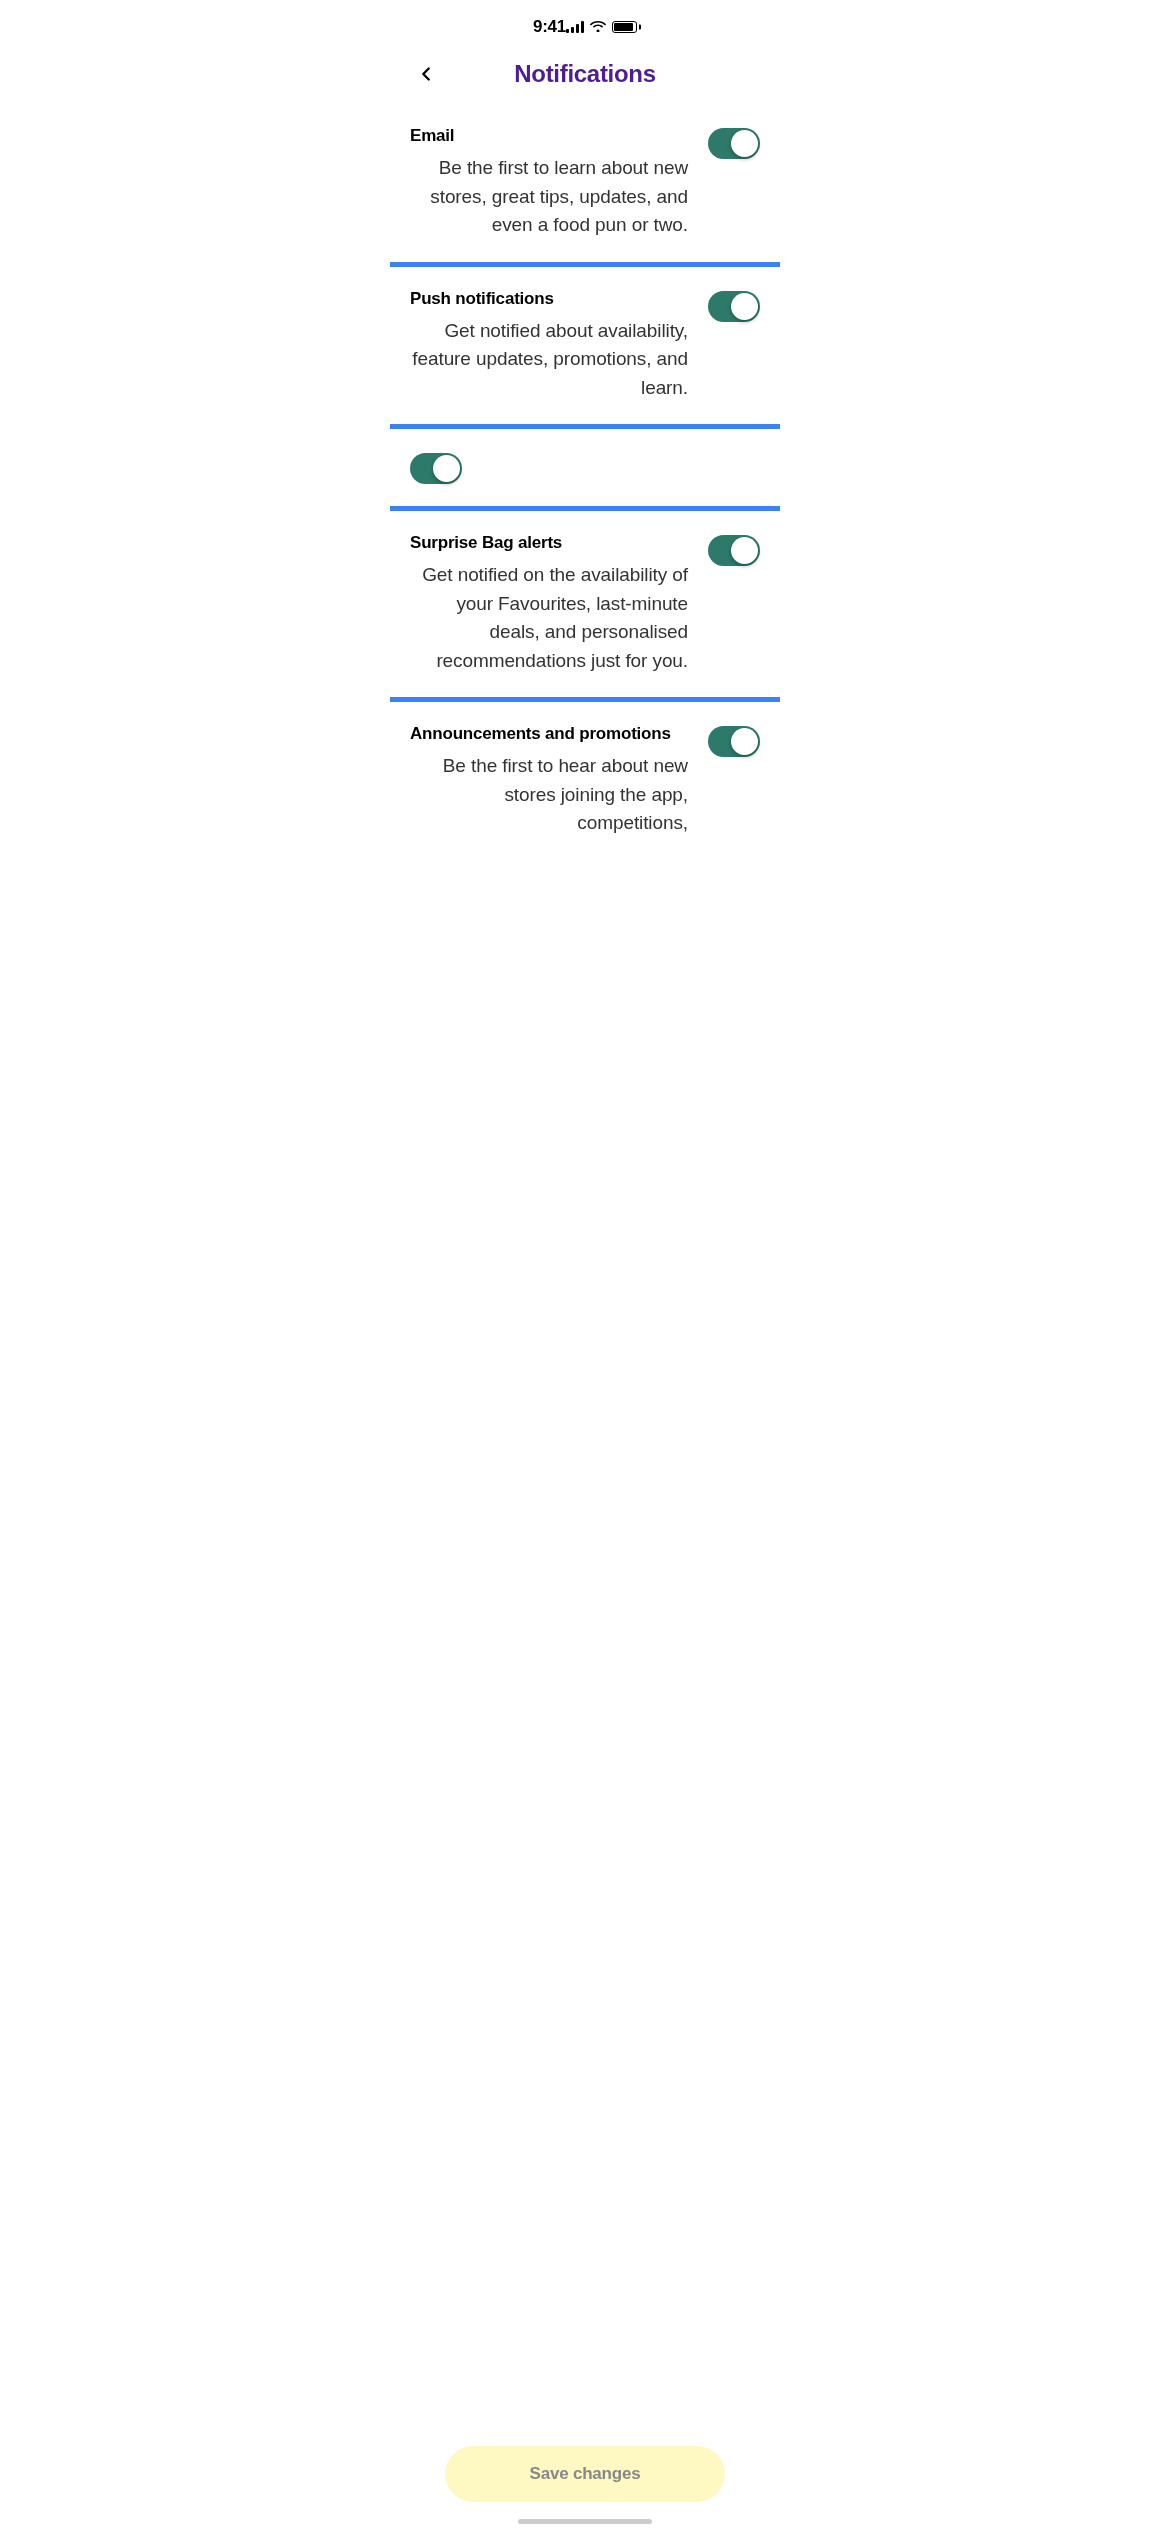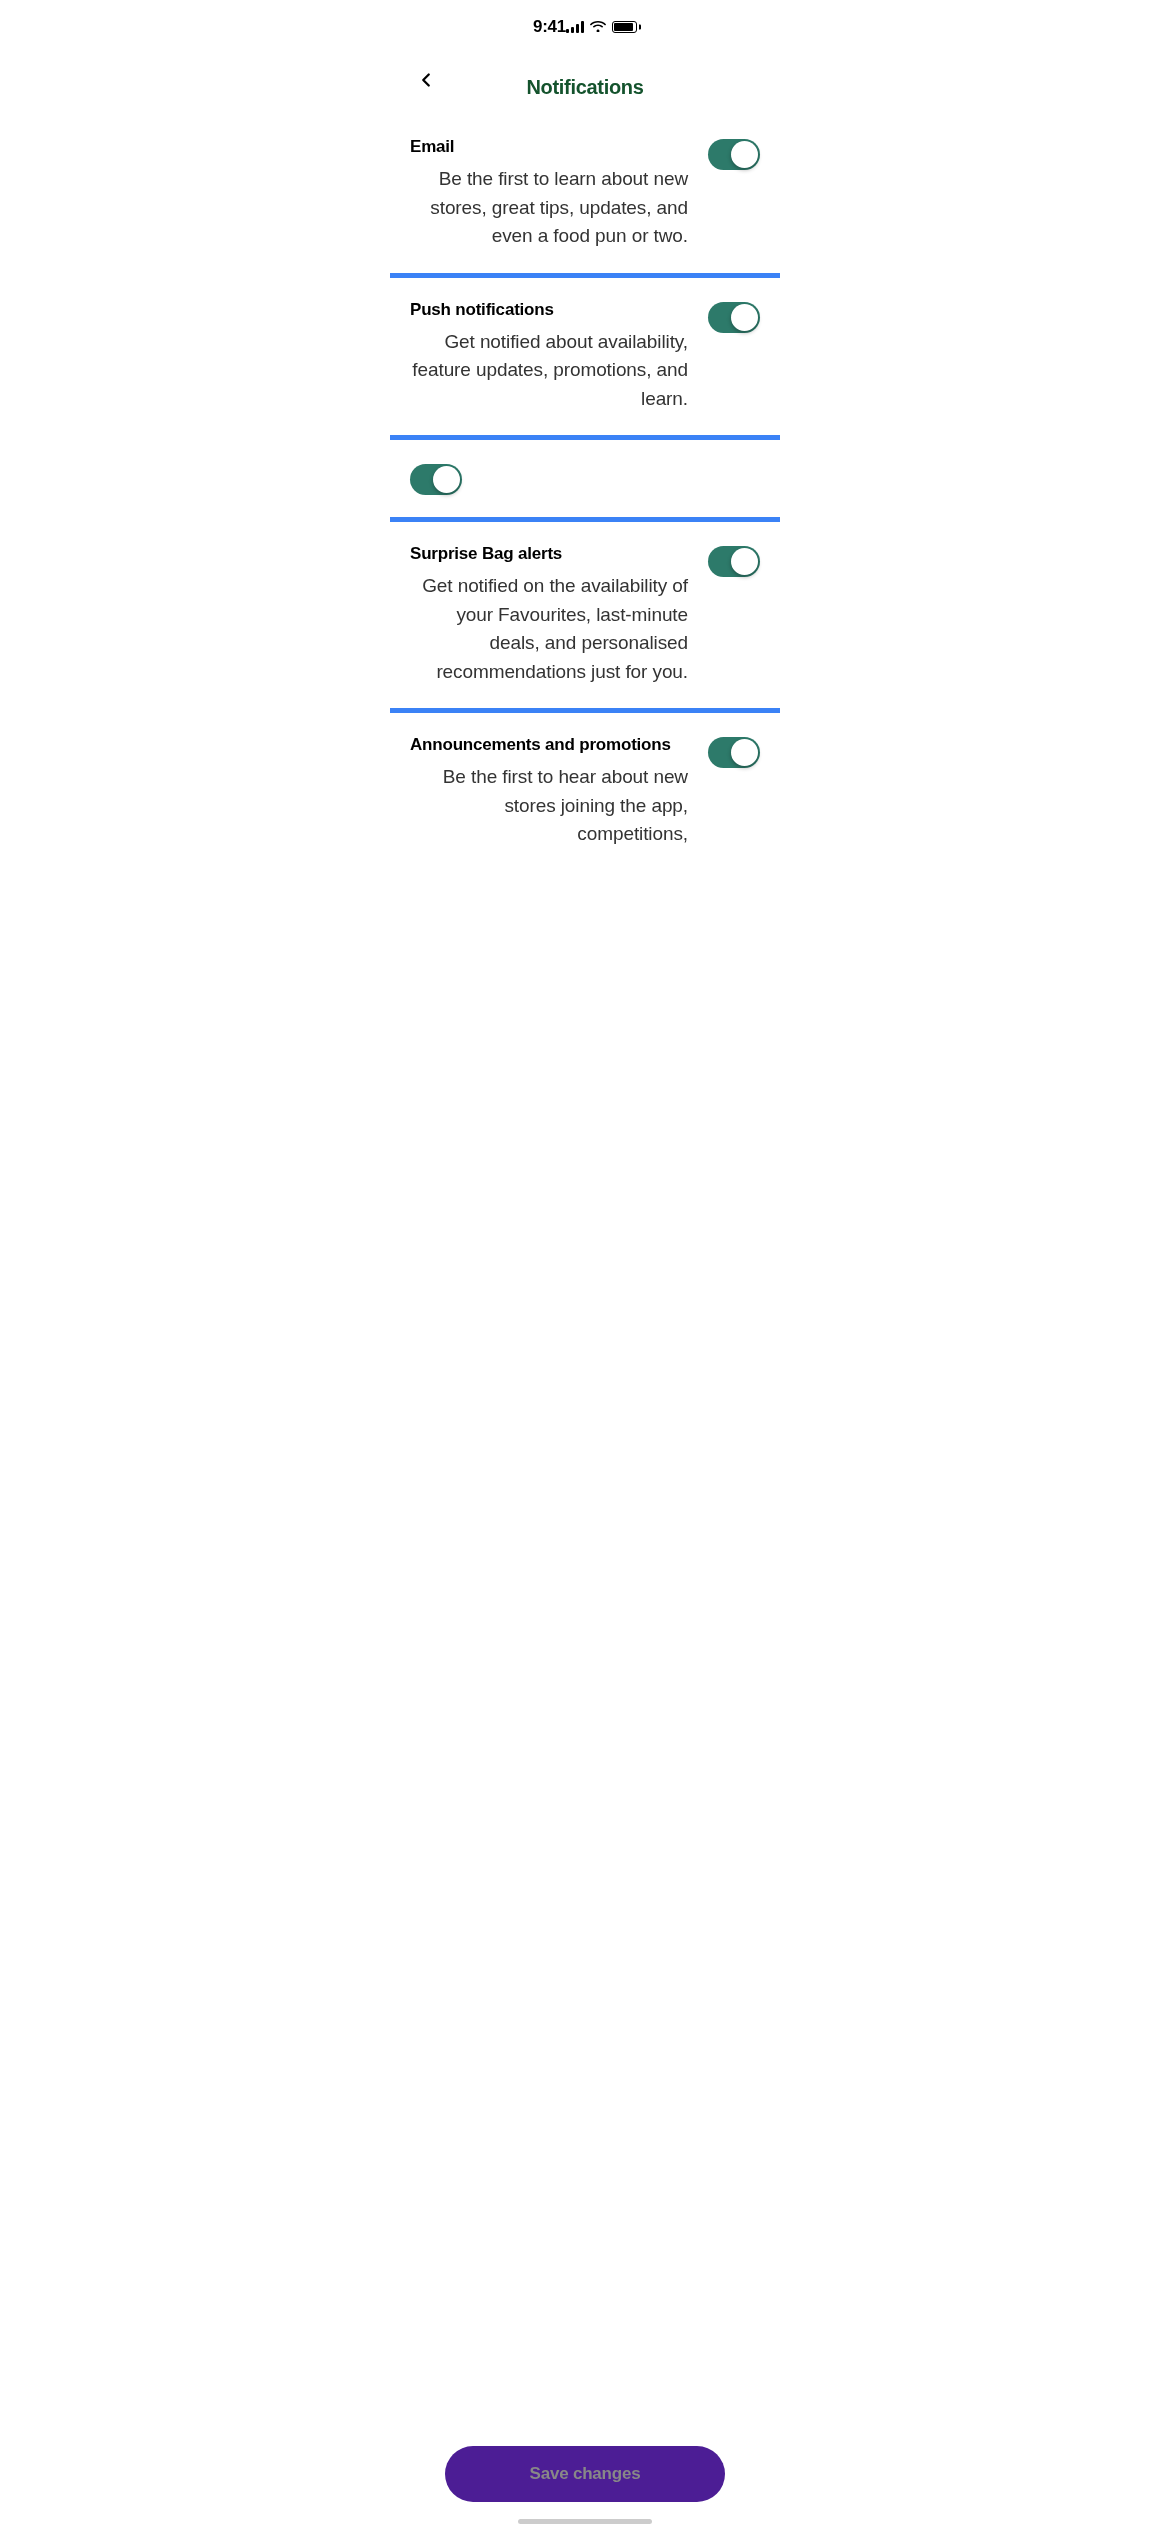--- a/index.html
+++ b/index.html
@@ -116,25 +116,24 @@
       align-items: center;
       justify-content: center;
     }
 
     .back-arrow svg {
       width: 22px;
       height: 22px;
     }
 
     .page-title {
-      font-size: 20px;
+      font-size: 24px;
       font-weight: 700;
-      color: #14532d;
+      color: #4c1d95;
       letter-spacing: -0.3px;
-      margin-top: 16px;
     }
 
     
     .settings-list {
       padding: 0;
     }
 
     .settings-item {
       display: flex;
       align-items: flex-start;
@@ -204,21 +203,21 @@
       bottom: 30px;
       left: 50%;
       transform: translateX(-50%);
       width: 390px;
       display: flex;
       justify-content: center;
       padding: 0 20px;
     }
 
     .save-button {
-      background: #4c1d95;
+      background: #fef9c3;
       border: none;
       border-radius: 28px;
       padding: 18px 60px;
       font-size: 17px;
       font-weight: 600;
       color: #888;
       cursor: pointer;
       width: 280px;
       letter-spacing: -0.2px;
     }

